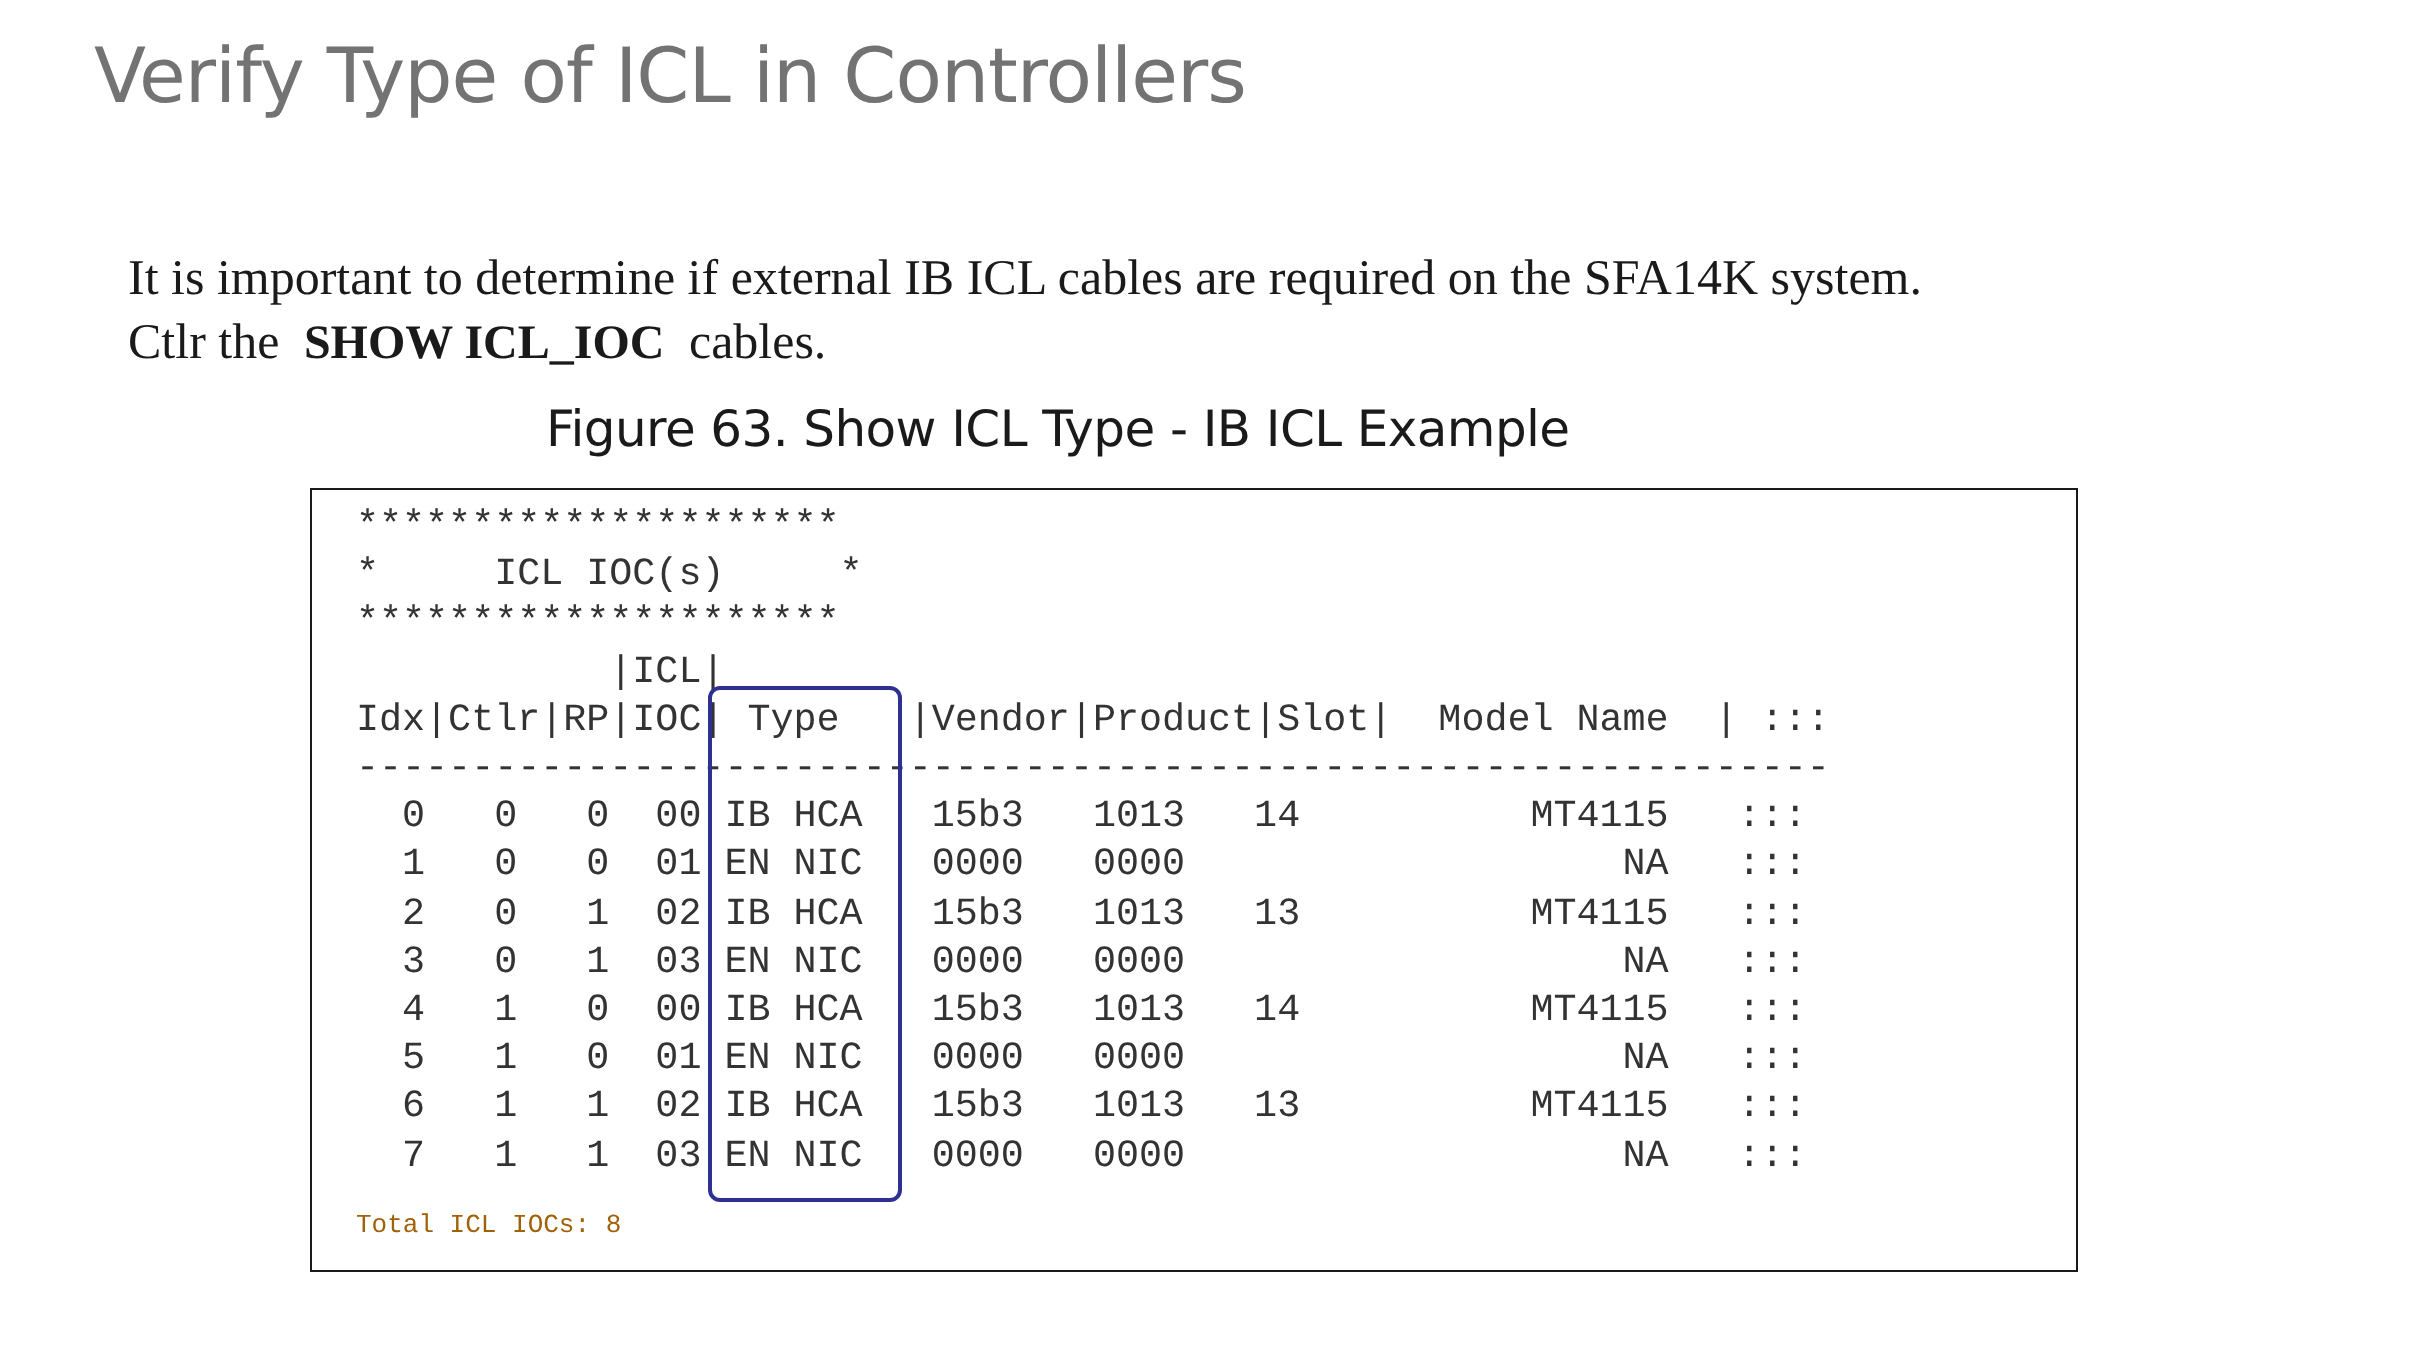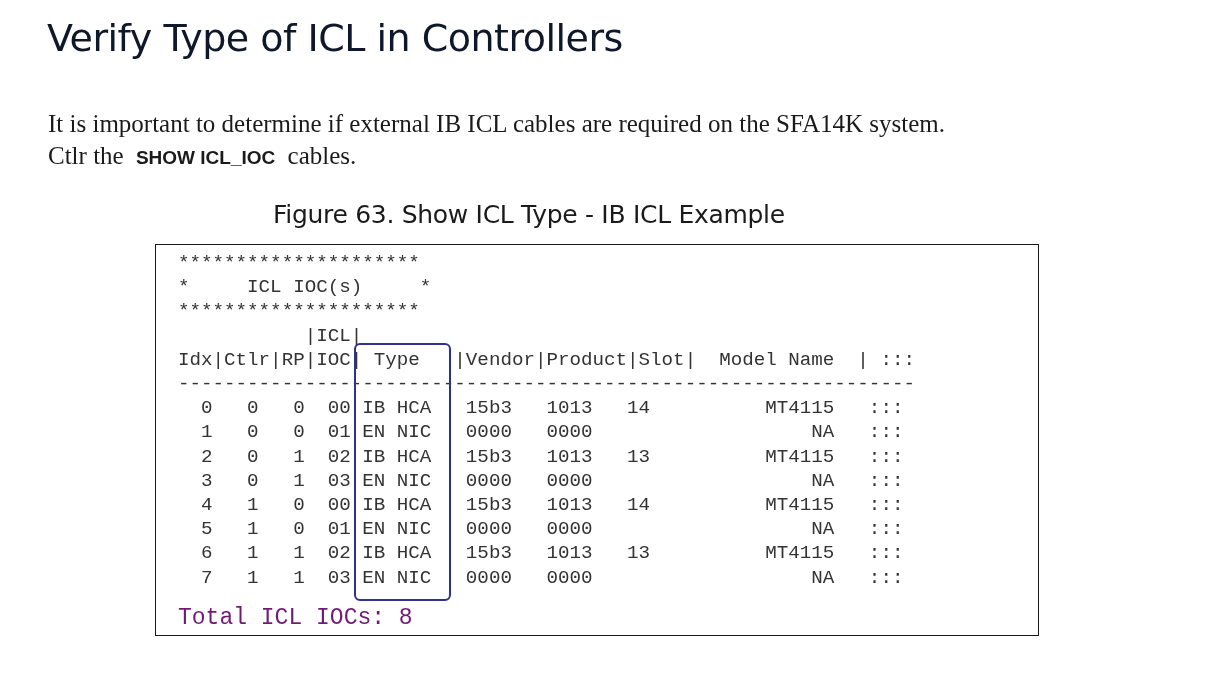--- a/index.html
+++ b/index.html
@@ -1,50 +1,50 @@
 <!DOCTYPE html>
 <html><head>
 <meta charset="utf-8">
 <style>
   html, body { margin: 0; padding: 0; background: #ffffff; }
   body { width: 1215px; height: 680px; position: relative; overflow: hidden; }
   .title {
     position: absolute; left: 47px; top: 16px;
     font-family: "DejaVu Sans", sans-serif;
-    font-size: 38px; color: #0f172a; letter-spacing: -0.5px;
+    font-size: 38px; color: #737373; letter-spacing: -0.5px;
     white-space: nowrap; margin: 0; font-weight: normal;
   }
   .para {
     position: absolute; left: 48px; top: 108px;
     font-family: "Liberation Serif", serif;
-    font-size: 25px; color: #1a1a1a; line-height: 32px; margin: 0;
+    font-size: 25px; color: #1a1a1a; line-height: 32px; margin: 16px;
     white-space: nowrap;
   }
   .cmd {
-    font-family: Liberation Sans, sans-serif; font-weight: bold;
-    font-size: 19px; padding: 0 6px;
+    font-family: Liberation Serif, serif; font-weight: bold;
+    font-size: 24px; padding: 0 6px;
   }
   .caption {
     position: absolute; left: 273px; top: 200px;
     font-family: "DejaVu Sans", sans-serif; font-size: 25px; color: #1a1a1a;
     white-space: nowrap; letter-spacing: -0.3px;
   }
   .console {
     position: absolute; left: 155px; top: 244px; width: 884px; height: 392px;
     border: 1.5px solid #1a1a1a; box-sizing: border-box; background: #fff;
   }
   .console pre {
     position: absolute; left: 22px; top: 6px; margin: 0;
     font-family: "Liberation Mono", monospace; font-size: 19.2px;
     line-height: 24.2px; color: #333333;
   }
   .console pre .line { display: block; white-space: pre; }
   .total {
     position: absolute; left: 22px; top: 360px; margin: 0;
-    font-family: "Liberation Mono", monospace; font-size: 23px; color: #701a75;
+    font-family: "Liberation Mono", monospace; font-size: 13px; color: #a16207;
     white-space: pre;
   }
   .highlight {
     position: absolute; left: 198px; top: 98px; width: 97px; height: 258px;
     border: 2.5px solid #2e3190; border-radius: 6px; box-sizing: border-box;
     pointer-events: none;
   }
 </style>
 </head>
 <body>

